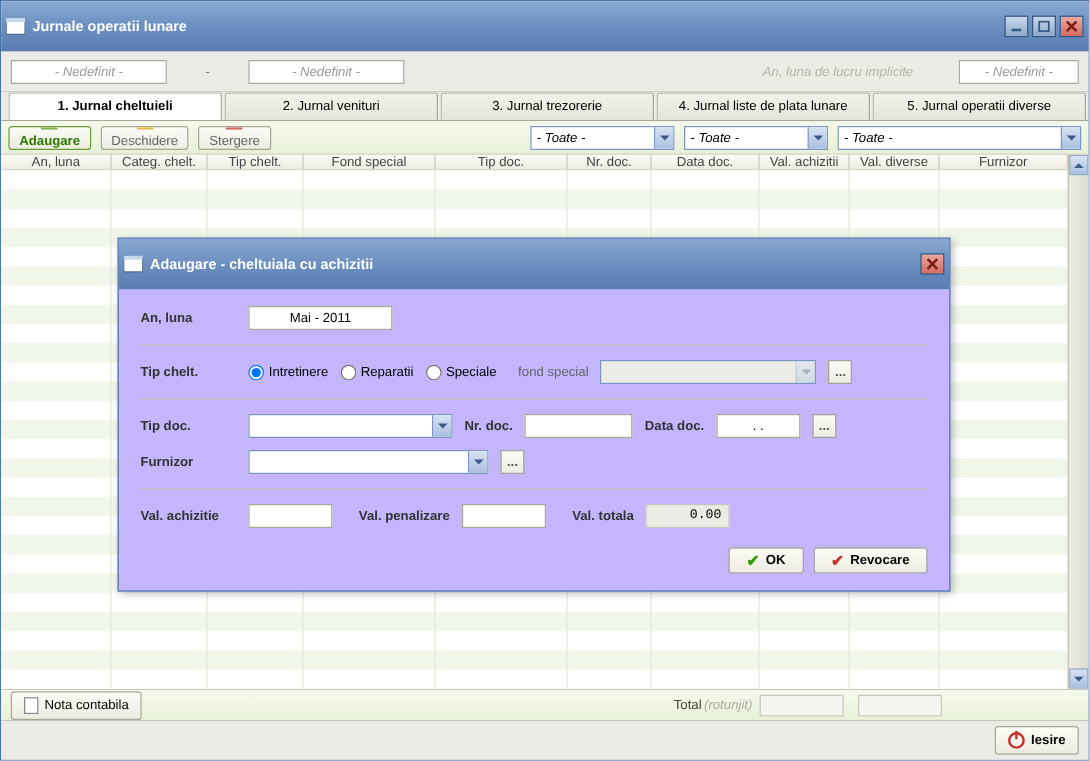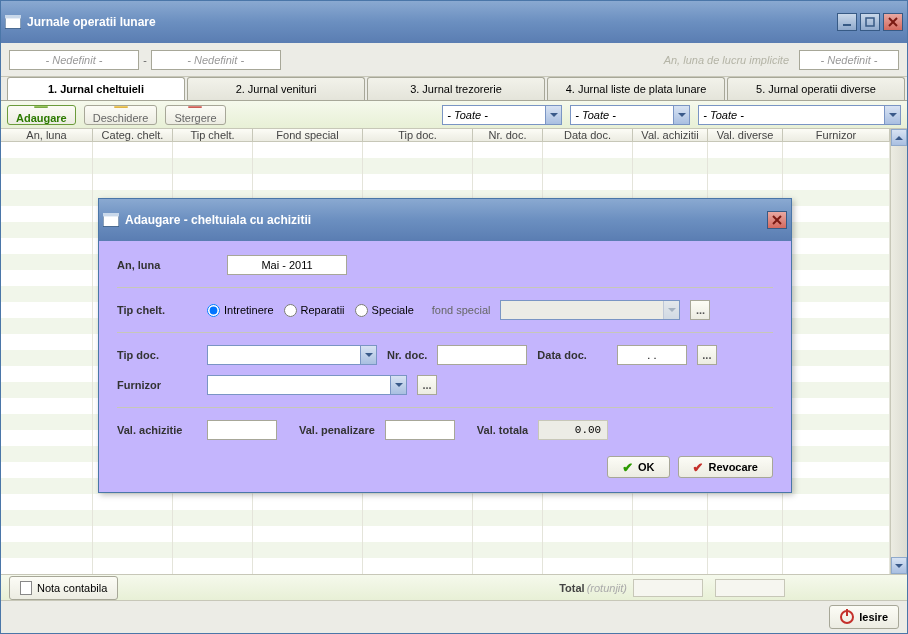--- a/index.html
+++ b/index.html
@@ -9,21 +9,21 @@
 .window { width: 908px; height: 634px; border: 1px solid #4a76a8; background: #f8f8f6; display: flex; flex-direction: column; }
 .titlebar { height: 42px; background: linear-gradient(to bottom, #8aa9d1 0%, #6b8fc0 50%, #5a7db2 100%); display: flex; align-items: center; padding: 0 4px; }
 .titlebar .ticon { width: 16px; height: 14px; margin-right: 6px; display: inline-flex; align-items: center; justify-content: center; }
 .titlebar .title { color: #fff; font-weight: bold; flex: 1; font-size: 12px; }
 .winbtns { display: flex; gap: 3px; }
 .winbtn { width: 20px; height: 18px; border: 1px solid #375a85; background: linear-gradient(#c9d8ea, #8fa9cc); display: flex; align-items: center; justify-content: center; font-weight: bold; font-size: 10px; cursor: pointer; }
 .winbtn.close { background: linear-gradient(#e9a8a2, #d46a5f); }
 .winbtn svg { width: 10px; height: 10px; }
 
 
-.topfilter { height: 34px; background: #ecece6; border-bottom: 1px solid #c7c7b8; display: flex; align-items: center; padding: 0 8px; }
+.topfilter { height: 34px; background: #ecece6; border-bottom: 1px solid #c7c7b8; display: flex; align-items: center; padding: 0 8px; gap: 28px; }
 .combo { height: 20px; border: 1px solid #a7a798; background: #fff; display: inline-flex; align-items: center; padding: 0 6px; color: #999; font-style: italic; }
 .combo.small { width: 130px; justify-content: center; }
 .combo.right { width: 100px; justify-content: center; font-style: italic; }
 .dash { margin: 0 4px; font-style: italic; color: #777; }
 .spacer { flex: 1; }
 .hintlabel { color: #b4b4a6; font-style: italic; margin-right: 10px; }
 
 
 .tabs { display: flex; height: 24px; background: #ecece6; border-bottom: 1px solid #a7a798; padding-left: 6px; }
 .tab { flex: 1; border: 1px solid #a7a798; border-bottom: none; background: linear-gradient(#f2f2ea, #e4e4da); display: flex; align-items: center; justify-content: center; margin-right: 2px; border-radius: 3px 3px 0 0; cursor: pointer; }
@@ -55,36 +55,36 @@
 .sbtn { height: 17px; background: linear-gradient(#d8e3f3, #a9bfe1); border: 1px solid #8fa9cc; display: flex; align-items: center; justify-content: center; cursor: pointer; }
 .sbtn::after { content: ""; width: 0; height: 0; border-left: 4px solid transparent; border-right: 4px solid transparent; }
 .sbtn.up::after { border-bottom: 4px solid #3a5a8a; }
 .sbtn.down::after { border-top: 4px solid #3a5a8a; }
 .strack { flex: 1; }
 
 
 .footer1 { height: 26px; background: linear-gradient(#f5f9ec, #e8f0d6); border-bottom: 1px solid #c7c7b8; display: flex; align-items: center; padding: 0 8px; }
 .footer2 { height: 32px; background: #ecece6; display: flex; align-items: center; justify-content: flex-end; padding: 0 8px; }
 .nbtn { height: 20px; border: 1px solid #a7a798; border-radius: 3px; background: linear-gradient(#fcfcf6, #ecece2); display: inline-flex; align-items: center; padding: 11px 10px; gap: 5px; cursor: pointer; }
-.totlabel { font-weight: bold; color: #444; }
+.totlabel { font-weight: normal; color: #444; }
 .totrot { color: #aaa; font-style: italic; margin-left: 2px; }
 .totbox { width: 70px; height: 18px; border: 1px solid #c7c7b8; background: #f6f6f0; margin-left: 6px; margin-right: 6px; }
 .ic-doc { width: 12px; height: 14px; background: #fff; border: 1px solid #888; position: relative; }
 .ic-power { width: 14px; height: 14px; border: 2px solid #c4302b; border-radius: 50%; position: relative; display: inline-block; }
 .ic-power::after { content: ""; position: absolute; top: -3px; left: 4px; width: 2px; height: 7px; background: #c4302b; }
 
 
 .dialog { position: absolute; left: 98px; top: 198px; width: 694px; border: 1px solid #4a76a8; background: #c4b5fd; box-shadow: 2px 2px 6px rgba(0,0,0,0.25); }
 .dialog .titlebar { background: linear-gradient(to bottom, #8aa9d1 0%, #6b8fc0 50%, #5a7db2 100%); }
 .dlgbody { padding: 14px 18px; display: flex; flex-direction: column; gap: 10px; }
 .frow { display: flex; align-items: center; gap: 10px; }
 .lbl { width: 80px; color: #333; font-weight: bold; }
 .lbl2 { color: #333; font-weight: bold; }
 .txt { height: 20px; border: 1px solid #a7a798; background: #fff; padding: 0 4px; }
-.txtc { text-align: center; margin-left: 20px; }
+.txtc { text-align: center; }
 .sep { height: 1px; background: #c7c7b8; margin: 2px 0; }
 .radio { display: inline-flex; align-items: center; gap: 4px; cursor: pointer; }
 .radio input { margin: 0; }
 .sq { width: 20px; height: 20px; border: 1px solid #a7a798; background: linear-gradient(#fcfcf6, #ecece2); display: flex; align-items: center; justify-content: center; cursor: pointer; font-weight: bold; color: #555; }
 .dlgbtns { display: flex; justify-content: flex-end; gap: 8px; padding-top: 6px; }
 .actbtn { height: 22px; border: 1px solid #a7a798; border-radius: 3px; background: linear-gradient(#fcfcf6, #ecece2); display: inline-flex; align-items: center; padding: 0 14px; gap: 5px; cursor: pointer; font-weight: bold; }
 .chk { color: #2c9a00; font-size: 13px; }
 .xmk { color: #c4302b; font-size: 13px; }
 .disabled { background: #ecece6; color: #999; }
 .valro { border: 1px solid #c7c7b8; height: 20px; width: 70px; display: inline-flex; align-items: center; justify-content: flex-end; padding: 0 6px; background: #ecece6; font-family: Liberation Mono, monospace; }

